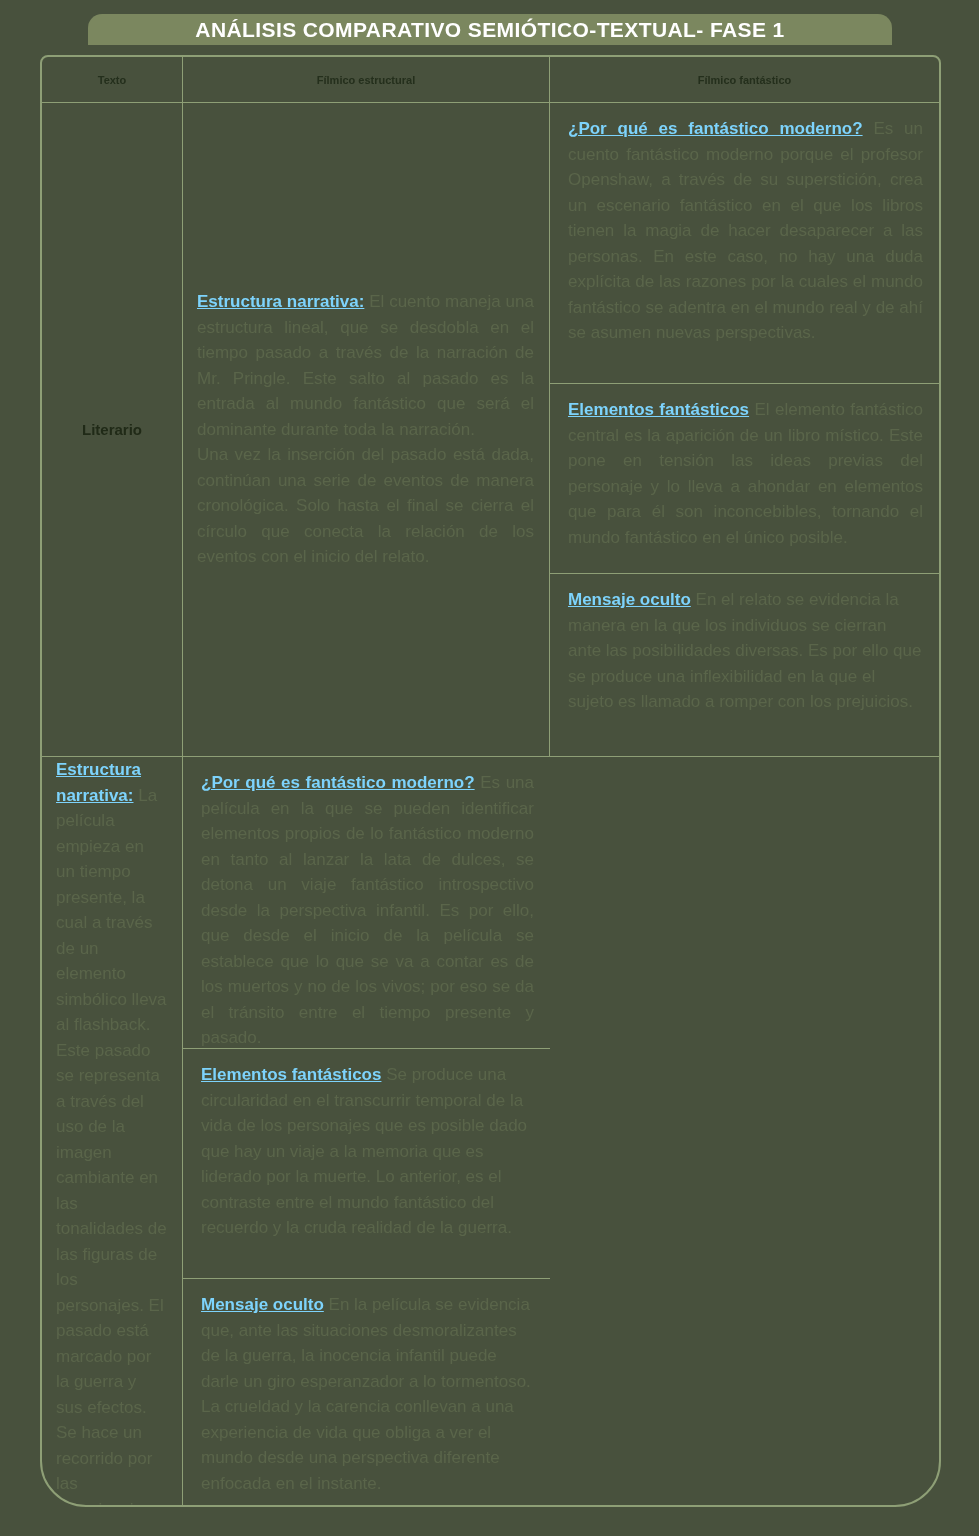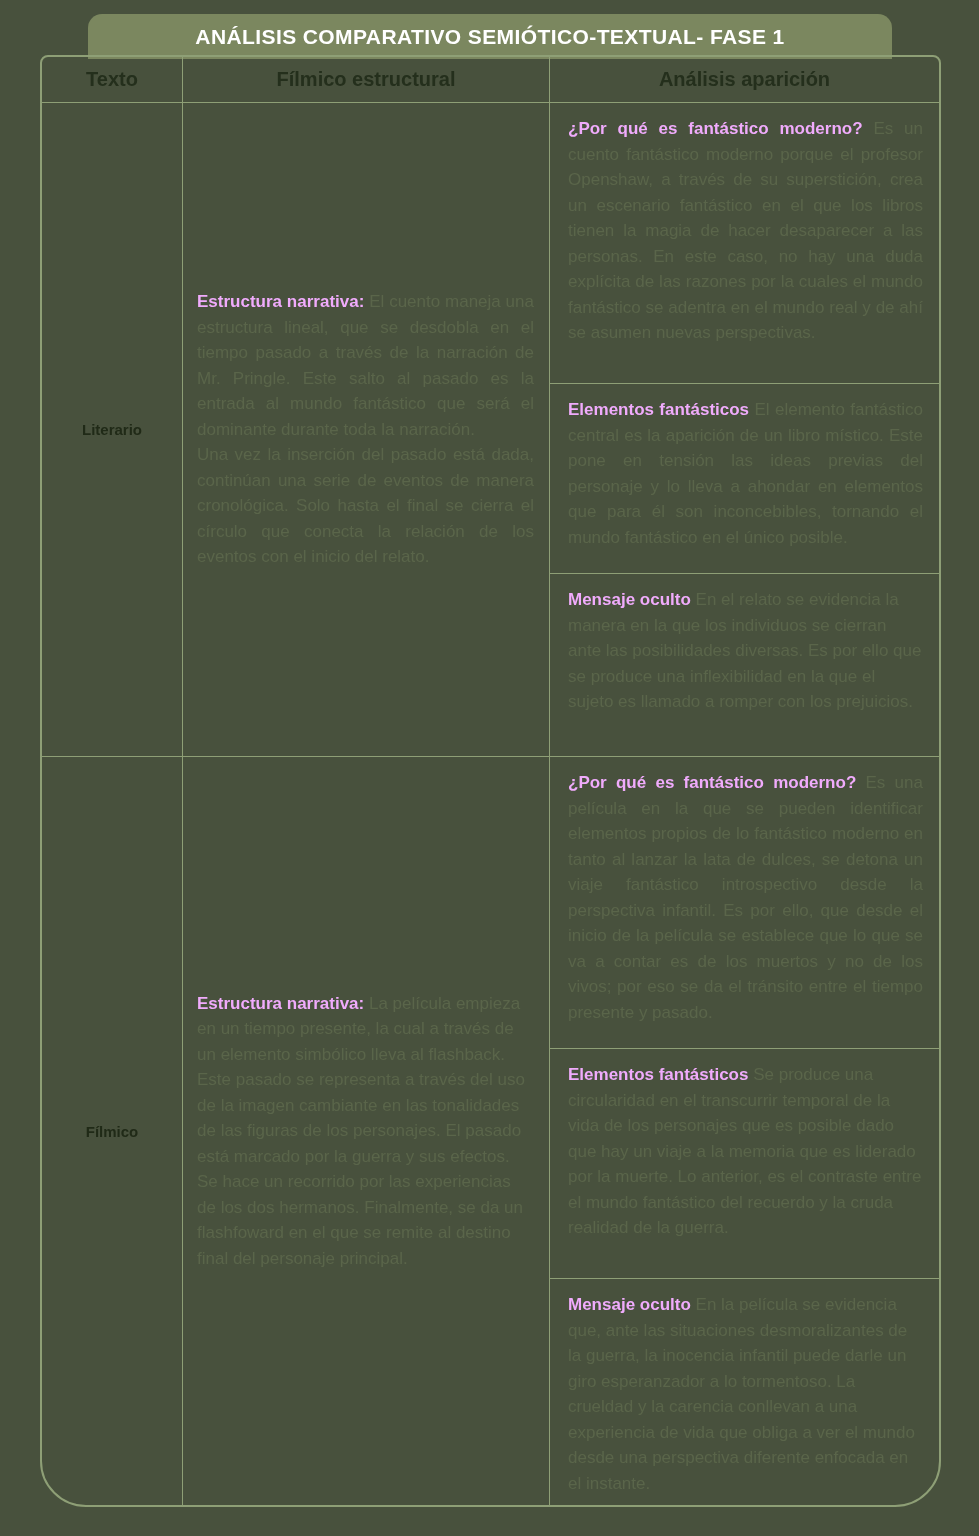--- a/index.html
+++ b/index.html
@@ -4,41 +4,41 @@
 <style>
   html,body{margin:0;padding:0;}
   body{
     width:979px;height:1536px;
     background:#48513D;
     font-family:"Liberation Sans",sans-serif;
     position:relative;
     -webkit-font-smoothing:antialiased;
   }
   .titlebar{
-    position:absolute;left:88px;top:14px;width:804px;height:45px;
+    position:absolute;left:88px;top:14px;width:804px;height:31px;
     background:#7B875F;
     border-radius:14px 14px 0 0;
     color:#FFFFFF;font-weight:bold;font-size:21px;letter-spacing:.4px;
     display:flex;align-items:center;justify-content:center;
   }
   .table{
     position:absolute;left:40px;top:55px;width:897px;height:1448px;
     border:2px solid #8E9F76;
     border-radius:8px 8px 46px 46px;
     overflow:hidden;
     display:grid;
     grid-template-columns:141px 367px 1fr;
     grid-template-rows:46px 654px 1fr;
   }
   .cell{box-sizing:border-box;}
   .b-right{border-right:1.5px solid #8E9F76;}
   .b-bottom{border-bottom:1.5px solid #8E9F76;}
   .th{
     display:flex;align-items:center;justify-content:center;
-    font-weight:bold;font-size:20px;color:#242F1C;
+    font-weight:bold;font-size:11px;color:#242F1C;
   }
   .label-cell{
     display:flex;align-items:center;justify-content:center;
     font-weight:bold;font-size:15px;color:#202A17;
   }
   .struct-cell{
     display:flex;flex-direction:column;justify-content:center;
     padding:0 15px 0 14px;
   }
   .fant-cell{display:flex;flex-direction:column;}
@@ -50,54 +50,53 @@
   .sub-1-r1{height:292px;}
   .sub-2-r1{height:230px;}
   .sub-3-r1{flex:1;}
   p{
     margin:0;
     font-size:17px;line-height:1.5;color:#5A654A;
   }
   p.justify{text-align:justify;}
   p.left{text-align:left;}
   p:empty{display:none;}
-  b.lead{color:#f0abfc;}
+  b.lead{color:#7dd3fc;text-decoration:underline;}
   .th, .label-cell, b.lead{font-stretch:normal;}
 </style>
 </head>
 <body>
 
 <div class="titlebar">ANÁLISIS COMPARATIVO SEMIÓTICO-TEXTUAL- FASE 1</div>
 
 <div class="table">
 
   <div class="cell th b-right b-bottom">Texto</div>
   <div class="cell th b-right b-bottom">Fílmico estructural</div>
-  <div class="cell th b-bottom">Análisis aparición</div>
+  <div class="cell th b-bottom">Fílmico fantástico</div>
 
   <div class="cell label-cell b-right b-bottom">Literario</div>
 
   <div class="cell struct-cell b-right b-bottom">
     <p class="justify"><b class="lead">Estructura narrativa:</b> <span>El cuento maneja una estructura lineal, que se desdobla en el tiempo pasado a través de la narración de Mr. Pringle. Este salto al pasado es la entrada al mundo fantástico que será el dominante durante toda la narración.</span></p>
     <p class="justify">Una vez la inserción del pasado está dada, continúan una serie de eventos de manera cronológica. Solo hasta el final se cierra el círculo que conecta la relación de los eventos con el inicio del relato.</p>
   </div>
 
   <div class="cell fant-cell b-bottom">
     <div class="sub sub-1-r0 sub-divider">
       <p class="justify"><b class="lead">¿Por qué es fantástico moderno?</b> <span>Es un cuento fantástico moderno porque el profesor Openshaw, a través de su superstición, crea un escenario fantástico en el que los libros tienen la magia de hacer desaparecer a las personas. En este caso, no hay una duda explícita de las razones por la cuales el mundo fantástico se adentra en el mundo real y de ahí se asumen nuevas perspectivas.</span></p>
     </div>
     <div class="sub sub-2-r0 sub-divider">
       <p class="justify"><b class="lead">Elementos fantásticos</b> <span>El elemento fantástico central es la aparición de un libro místico. Este pone en tensión las ideas previas del personaje y lo lleva a ahondar en elementos que para él son inconcebibles, tornando el mundo fantástico en el único posible.</span></p>
     </div>
     <div class="sub sub-3-r0">
       <p class="left"><b class="lead">Mensaje oculto</b> <span>En el relato se evidencia la manera en la que los individuos se cierran ante las posibilidades diversas. Es por ello que se produce una inflexibilidad en la que el sujeto es llamado a romper con los prejuicios.</span></p>
     </div>
   </div>
 
-  <div class="cell label-cell b-right">Fílmico</div>
 
   <div class="cell struct-cell b-right">
     <p class="left"><b class="lead">Estructura narrativa:</b> <span>La película empieza en un tiempo presente, la cual a través de un elemento simbólico lleva al flashback. Este pasado se representa a través del uso de la imagen cambiante en las tonalidades de las figuras de los personajes. El pasado está marcado por la guerra y sus efectos. Se hace un recorrido por las experiencias de los dos hermanos. Finalmente, se da un flashfoward en el que se remite al destino final del personaje principal.</span></p>
 
   </div>
 
   <div class="cell fant-cell">
     <div class="sub sub-1-r1 sub-divider">
       <p class="justify"><b class="lead">¿Por qué es fantástico moderno?</b> <span>Es una película en la que se pueden identificar elementos propios de lo fantástico moderno en tanto al lanzar la lata de dulces, se detona un viaje fantástico introspectivo desde la perspectiva infantil. Es por ello, que desde el inicio de la película se establece que lo que se va a contar es de los muertos y no de los vivos; por eso se da el tránsito entre el tiempo presente y pasado.</span></p>
     </div>

